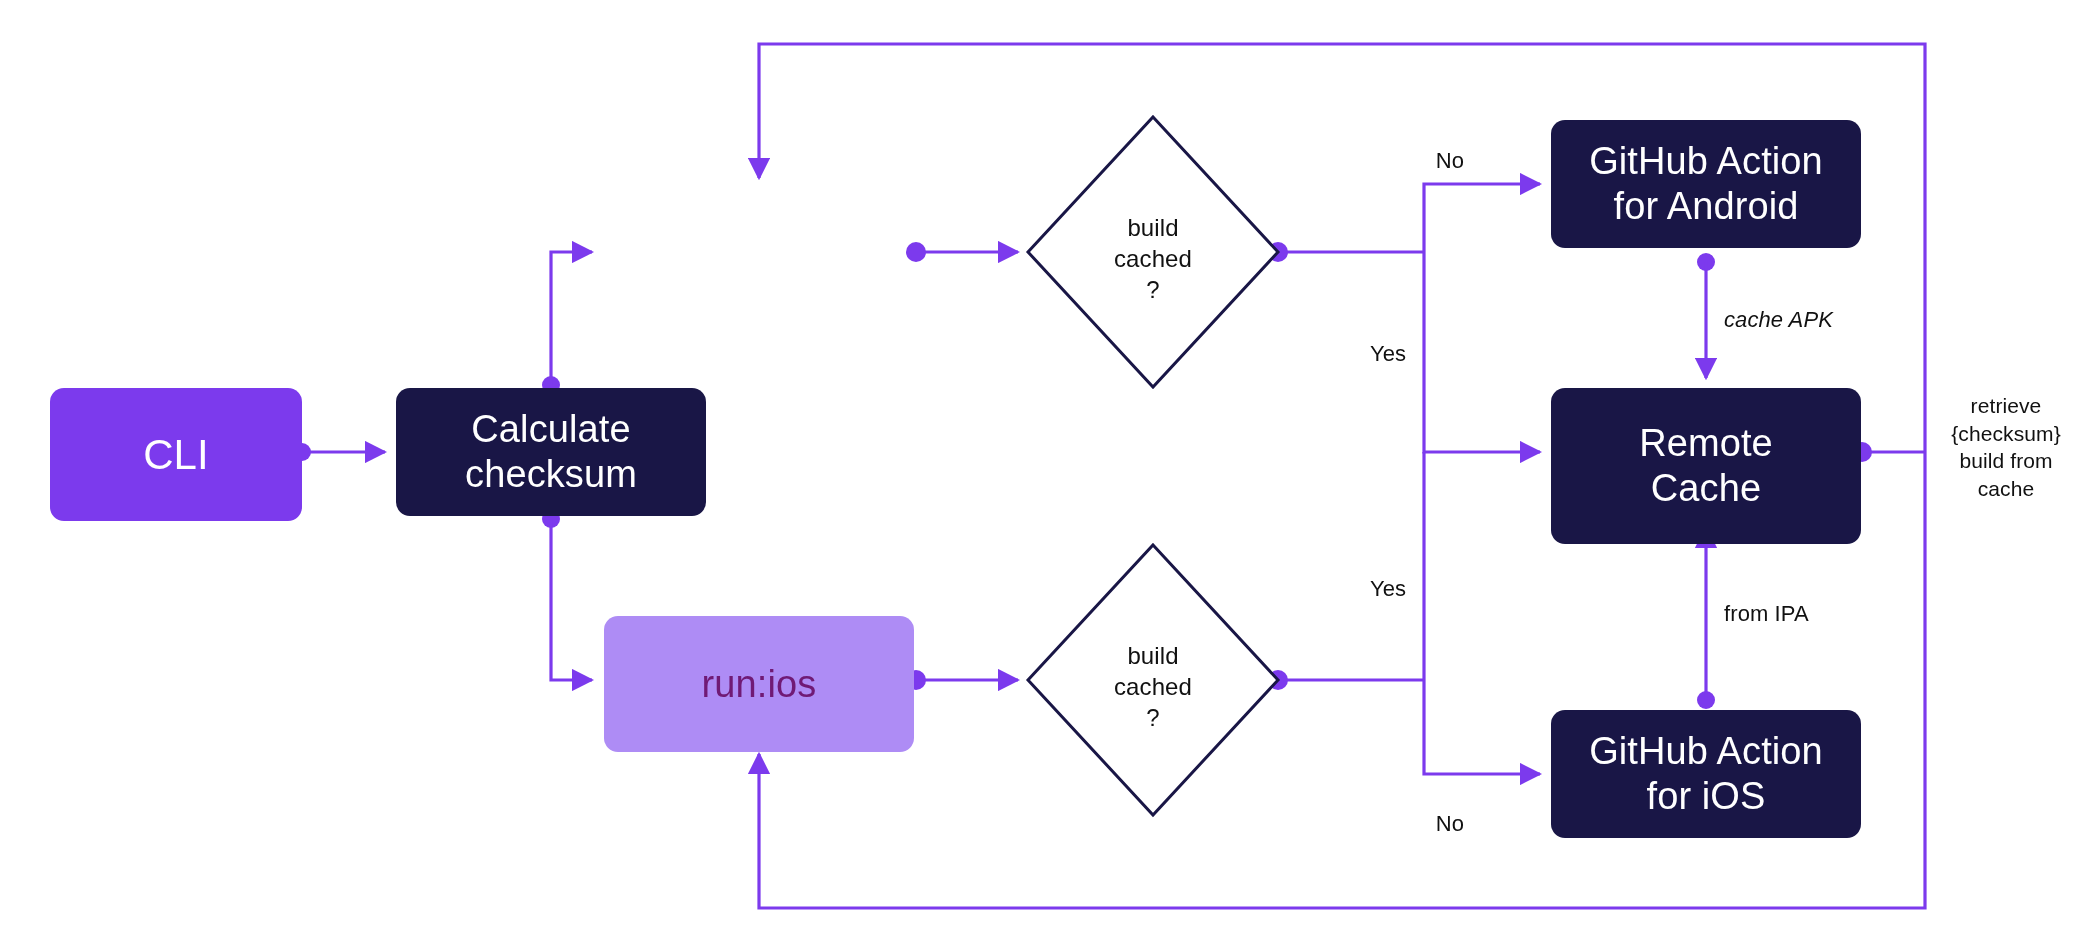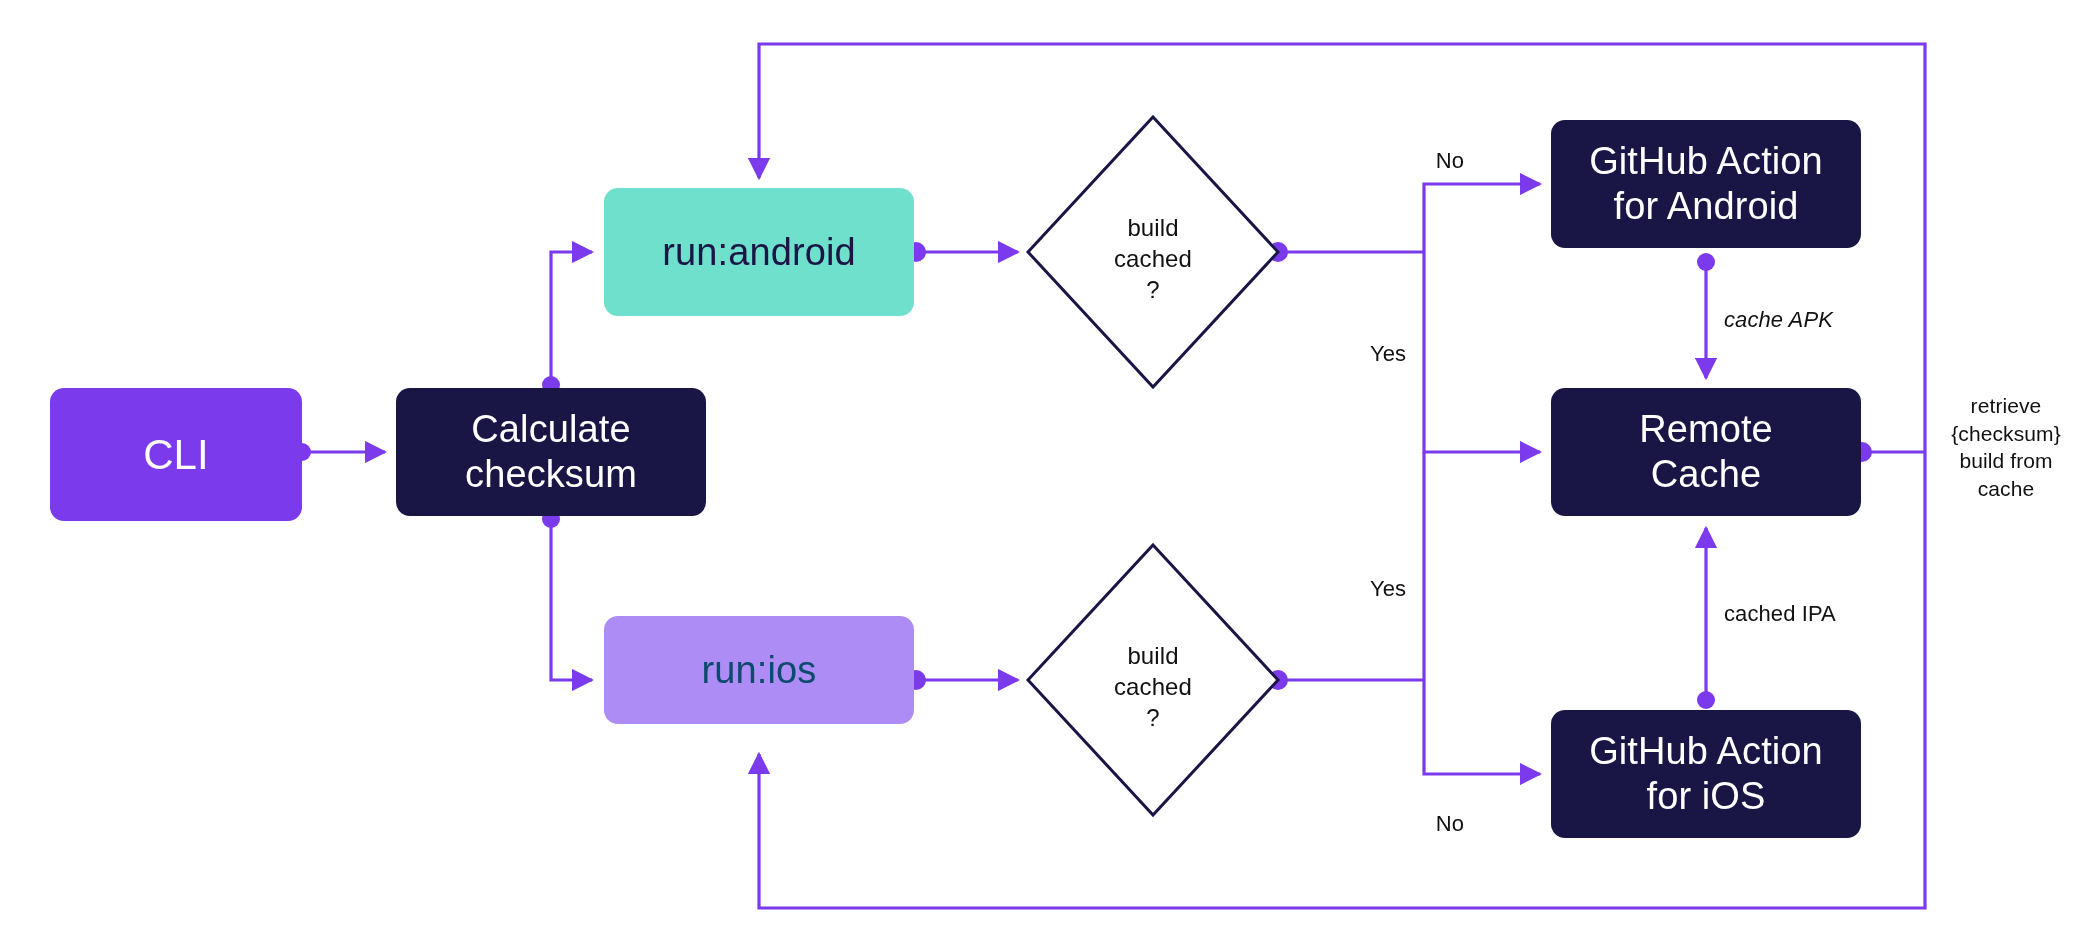--- a/index.html
+++ b/index.html
@@ -141,51 +141,50 @@
         <polygon points="1153,545 1278,680 1153,815 1028,680" fill="#ffffff" stroke="#191646" stroke-width="3"></polygon>
       </g>
     </g>
   </svg>
 
   <div class="node-box" style="left:50px; top:388px; width:252px; height:133px; background:#7c3aed; color:#ffffff; font-size:42px;">CLI</div>
 
   <div class="node-box" style="left:396px; top:388px; width:310px; height:128px; background:#191646; color:#ffffff; font-size:38px;">Calculate
 checksum</div>
 
-  <div class="node-box" style="left:604px; top:188px; width:310px; height:128px; background:#6ee0cc; color:#191646; font-size:38px;">run:android</div>
 
-  <div class="node-box" style="left:604px; top:616px; width:310px; height:108px; background:#ae8cf5; color:#0c4a6e; font-size:38px;">run:ios</div>
+  <div class="node-box" style="left:604px; top:616px; width:310px; height:136px; background:#ae8cf5; color:#701a75; font-size:38px;">run:ios</div>
 
   <div class="diamond-label" style="left:1053px; top:212px; width:200px;">build
 cached
 ?</div>
 
   <div class="diamond-label" style="left:1053px; top:640px; width:200px;">build
 cached
 ?</div>
 
   <div class="node-box" style="left:1551px; top:120px; width:310px; height:128px; background:#191646; color:#ffffff; font-size:38px;">GitHub Action
 for Android</div>
 
-  <div class="node-box" style="left:1551px; top:388px; width:310px; height:128px; background:#191646; color:#ffffff; font-size:38px;">Remote
+  <div class="node-box" style="left:1551px; top:388px; width:310px; height:156px; background:#191646; color:#ffffff; font-size:38px;">Remote
 Cache</div>
 
   <div class="node-box" style="left:1551px; top:710px; width:310px; height:128px; background:#191646; color:#ffffff; font-size:38px;">GitHub Action
 for iOS</div>
 
   <div class="edge-label" style="left:1420px; top:147px; width:60px;">No</div>
 
   <div class="edge-label" style="left:1358px; top:340px; width:60px;">Yes</div>
 
   <div class="edge-label" style="left:1358px; top:575px; width:60px;">Yes</div>
 
   <div class="edge-label" style="left:1420px; top:810px; width:60px;">No</div>
 
   <div class="edge-label" style="left:1724px; top:306px; width:180px; text-align:left;font-style:italic;">cache APK</div>
 
-  <div class="edge-label" style="left:1724px; top:600px; width:180px; text-align:left;">cached IPA</div>
+  <div class="edge-label" style="left:1724px; top:600px; width:180px; text-align:left;">from IPA</div>
 
   <div class="edge-label" style="left:1936px; top:392px; width:140px; font-size:21px; line-height:1.32;">retrieve
 {checksum}
 build from
 cache</div>
 
 </div>
 
 </body></html>

